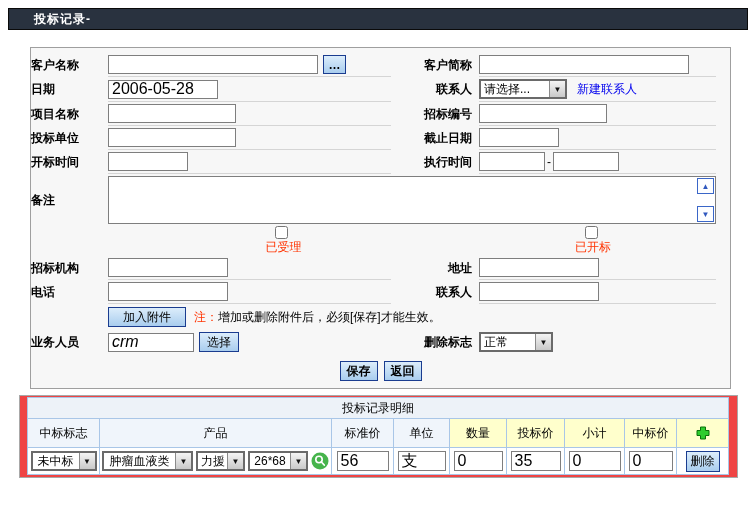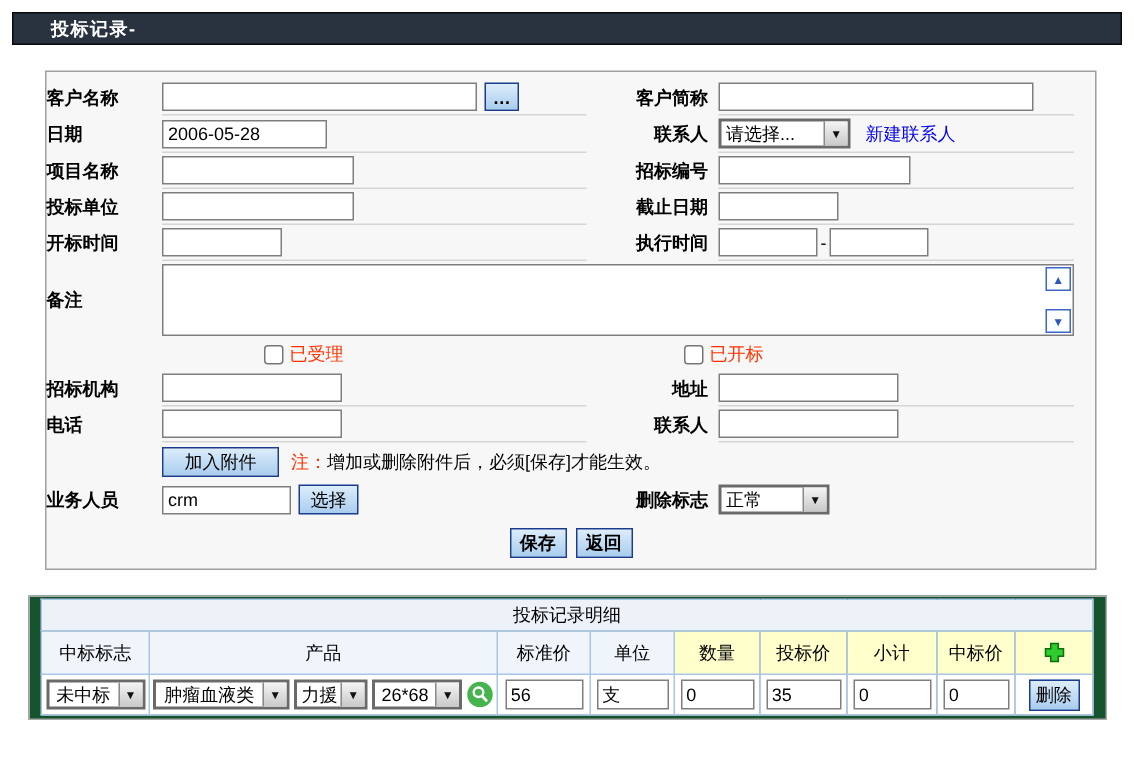--- a/index.html
+++ b/index.html
@@ -10,21 +10,21 @@
   .titlebar { margin:8px 8px 0 8px; height:22px; line-height:20px; background:#29323F;
               border:1px solid #0a0a0a; color:#fff; font-weight:bold; padding-left:25px; letter-spacing:1px; }
   
   .panel { margin:17px 25px 0 30px; width:701px; border:1px solid #9f9f9f; background:#f7f7f7; padding:5px 0 4px 0; }
   .frow { display:flex; align-items:center; min-height:24px; }
   .lab  { width:77px; text-align:left; font-weight:bold; padding-right:7px; white-space:nowrap; }
   .lab2 { width:88px; text-align:right; font-weight:bold; padding-right:7px; white-space:nowrap; }
   .fld  { width:283px; display:flex; align-items:center; align-self:stretch; border-bottom:1px solid #d5d5d5; padding:2px 0; }
   .fld2 { flex:1; display:flex; align-items:center; align-self:stretch; border-bottom:1px solid #d5d5d5; padding:2px 0; margin-right:14px; }
   .nob { border-bottom:none; }
-  .ti { height:19px; border:1px solid #7e7e7e; background:#fff; font-size:12px; padding:1px 3px;
+  .ti { height:19px; border:1px solid #7e7e7e; background:#fff; font-size:16px; padding:1px 3px;
         font-family:"Liberation Sans","DejaVu Sans",sans-serif; }
   
   .xsel { display:inline-flex; align-items:stretch; height:20px; border:2px solid #6a6a6a; background:#fff; }
   .xsel .xv { flex:1; padding:1px 3px; line-height:15px; white-space:nowrap; overflow:hidden; }
   .xsel .xb { width:16px; display:flex; align-items:center; justify-content:center;
               background:linear-gradient(#f4f4f4,#c9c9c9); border-left:1px solid #8a8a8a; font-size:8px; color:#111; }
   
   .bbtn { display:inline-flex; align-items:center; justify-content:center; height:20px; padding:0 7px;
           border:1px solid #19securi3a8f; border:1px solid #1a3c8f; background:linear-gradient(#dcedfb,#a9cdee);
           font-size:12px; color:#000; cursor:pointer; font-family:inherit; }
@@ -34,33 +34,33 @@
   .dash { margin:0 2px; }
   
   .remarkwrap { position:relative; flex:1; margin-right:14px; align-self:stretch; padding:2px 0; }
   .remark { width:100%; height:48px; border:1px solid #7e7e7e; background:#fff; resize:none; display:block;
             font-family:inherit; font-size:12px; }
   .sarrow { position:absolute; right:2px; width:17px; height:16px; border:1px solid #3a66c8; background:#fdfeff;
             color:#2e57be; font-size:8px; display:flex; align-items:center; justify-content:center; cursor:pointer; }
   .sup { top:4px; } .sdn { bottom:4px; }
   
   .cbrow { min-height:21px; }
-  .cbhalf { display:flex; align-items:center; }
+  .cbhalf { display:flex; align-items:center;flex-direction:column; }
   .cbl { width:360px; padding-left:145px; }
   .cbr { flex:1; padding-left:65px; }
   .cbhalf input { margin-right:4px; }
   
   .attach { display:flex; align-items:center; min-height:26px; }
   .attachbtn { padding:0 14px; }
   .note { margin-left:8px;text-align:center; }
   
   .btnrow { display:flex; justify-content:center; gap:6px; margin-top:4px; min-height:26px; align-items:center; }
   .btnrow .bbtn { padding:0 6px; font-weight:bold; }
   
-  .detailwrap { margin:17px 18px 0 19px; width:719px; border:1px solid #a8a8a8; background:#14532d; padding:1px 7px 2px 7px; }
+  .detailwrap { margin:6px 18px 0 19px; width:719px; border:1px solid #a8a8a8; background:#ef4444; padding:1px 7px 2px 7px; }
   table.detail { border-collapse:collapse; width:701px; table-layout:fixed; }
   table.detail td { border:1px solid #a9c6e7; padding:0; text-align:center; font-size:12px; }
   .ttitle td { background:#edf2f8; height:21px; }
   .thead td { height:29px; background:#f0f5fb; }
   .thead td.hy { background:#ffffcc; }
   .tdata td { height:27px; background:#fff; }
   .tdata .ti { height:20px; }
   .prodcell { display:flex; align-items:center; justify-content:flex-start; gap:3px; padding:0 2px; }
   .mag { width:18px; height:18px; flex:0 0 18px; cursor:pointer; }
   .plus { width:14px; height:14px; vertical-align:middle; cursor:pointer; }
@@ -197,21 +197,21 @@
         <button class="bbtn attachbtn">加入附件</button>
         <span class="note">
           <span class="red">注：</span><span>增加或删除附件后，必须[保存]才能生效。</span>
         </span>
       </div>
     </div>
 
     <div class="frow">
       <div class="lab">业务人员</div>
       <div class="fld nob">
-        <input class="ti" style="width: 86px;" value="crm">
+        <input class="ti" style="width: 86px; font-style: italic;" value="crm">
         <button class="bbtn" style="margin-left:5px">选择</button>
       </div>
       <div class="lab2">删除标志</div>
       <div class="fld2 nob">
         <span class="xsel" style="width:74px">
           <span class="xv">正常</span>
           <span class="xb">
               <span>▼</span>
             </span>
         </span>

